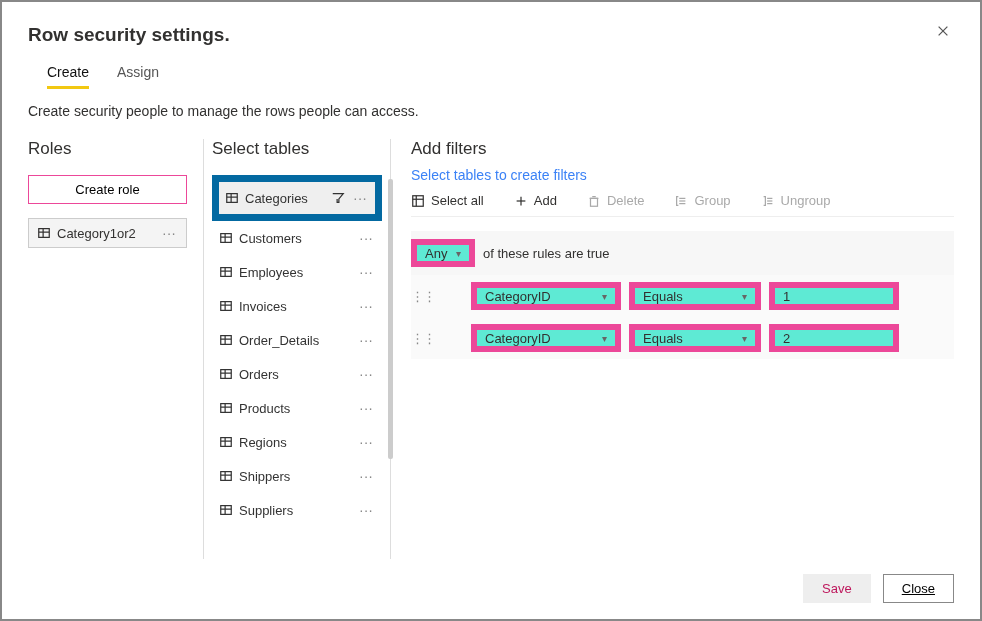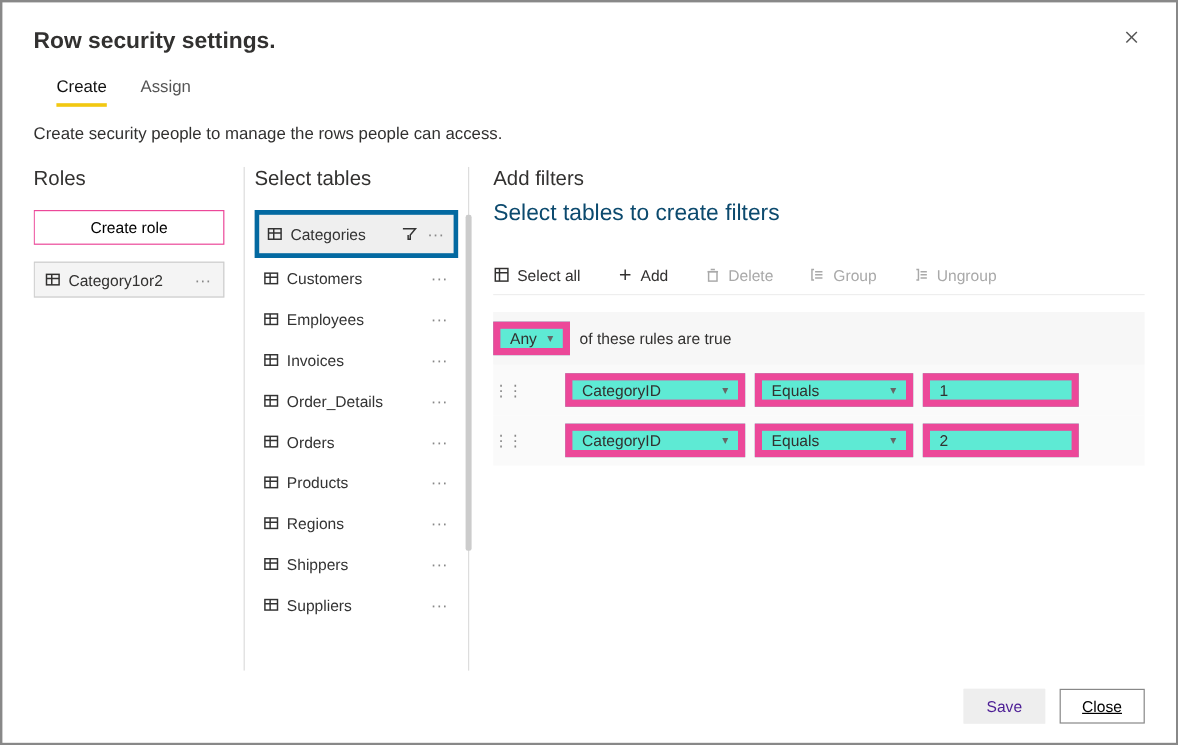--- a/index.html
+++ b/index.html
@@ -16,40 +16,40 @@
 .col { display: flex; flex-direction: column; }
 .col-roles { width: 175px; padding-right: 16px; }
 .col-tables { width: 188px; border-left: 1px solid #ddd; border-right: 1px solid #ddd; padding: 0 8px; position: relative; }
 .col-filters { flex: 1; padding-left: 20px; }
 .col h2 { font-size: 17px; font-weight: 400; margin-bottom: 16px; }
 .btn-outline { border: 1px solid #ec4899; background: #fff; padding: 6px 14px; font-size: 13px; cursor: pointer; margin-bottom: 14px; }
 .role-card { border: 1px solid #ccc; padding: 6px 8px; display: flex; align-items: center; gap: 6px; background: #f4f4f4; cursor: pointer; font-size: 13px; }
 .role-card .spacer { flex: 1; }
 .tbl-list { display: flex; flex-direction: column; overflow-y: auto; max-height: 380px; }
 .tbl-item { display: flex; align-items: center; gap: 6px; padding: 8px 6px; border: 1px solid transparent; cursor: pointer; font-size: 13px; color: #333; }
-.tbl-item.selected { background: #efefef; border: 4px solid #0369a1; }
+.tbl-item.selected { background: #efefef; border: 7px solid #0369a1; }
 .tbl-item .spacer { flex: 1; }
 .more-dots { color: #888; font-size: 14px; padding: 0 2px; }
-.filters-sub { font-size: 19px; color: #0c4a6e; margin-top: -8px; margin-bottom: 31px; }
+.filters-sub { font-size: 14px; color: #3b82f6; margin-top: -8px; margin-bottom: 8px; }
 .toolbar { display: flex; gap: 30px; align-items: center; padding-bottom: 6px; border-bottom: 1px solid #eee; }
-.tbbtn { display: flex; align-items: flex-start; gap: 6px; font-size: 13px; background: none; border: none; cursor: pointer; color: #323130; padding: 2px 0; }
+.tbbtn { display: flex; align-items: flex-end; gap: 6px; font-size: 13px; background: none; border: none; cursor: pointer; color: #323130; padding: 2px 0; }
 .tbbtn.disabled { color: #a9a9a9; cursor: default; }
 .rule-combiner { margin-top: 14px; display: flex; align-items: center; gap: 8px; background: #f7f7f7; padding: 8px 0 8px 0; }
 .sel, .txt { border: 6px solid #ec4899; background: #5eead4; height: 28px; font-size: 13px; padding: 0 8px; display: flex; align-items: center; justify-content: space-between; }
 .sel { cursor: pointer; }
 .sel .chev { color: #666; font-size: 10px; margin-left: 6px; }
 .combiner-sel { width: 64px; margin-left: 0; }
 .rule-row { display: flex; align-items: center; gap: 8px; padding: 7px 0; background: #fafafa; }
 .grip { color: #888; width: 22px; text-align: center; cursor: grab; font-size: 13px; letter-spacing: -1px; }
 .sel.field { width: 150px; margin-left: 30px; align-items: center;}
 .sel.op { width: 132px; }
 .txt.val { width: 130px; }
 .footer { position: absolute; right: 26px; bottom: 16px; display: flex; gap: 12px; }
 .footer button { padding: 6px 18px; font-size: 13px; }
-.save-btn { background: #eee; border: 1px solid #eee; color: #4c1d95; }
+.save-btn { background: #eee; border: 1px solid #eee; color: #be185d; }
 .close-btn { background: #fff; border: 1px solid #888; cursor: pointer; text-decoration: underline; }
 svg.ico { width: 14px; height: 14px; flex-shrink: 0; }
 svg.ico path, svg.ico rect, svg.ico line, svg.ico polyline { stroke: currentColor; stroke-width: 1.4; fill: none; }
 .scroll-track { position: absolute; right: -3px; top: 40px; width: 5px; height: 320px; background: transparent; }
 .scroll-thumb { position: absolute; right: 0; top: 0; width: 5px; height: 280px; background: #ccc; border-radius: 2px; }
 </style>
 </head>
 <body>
 
 <div class="dialog">

